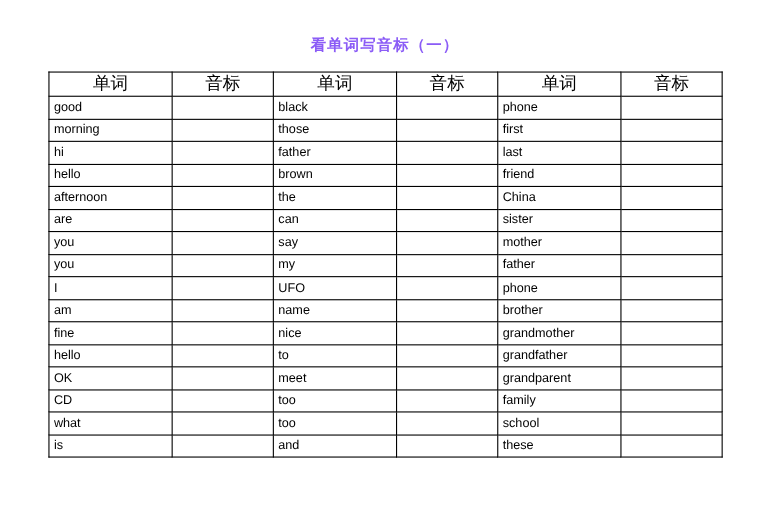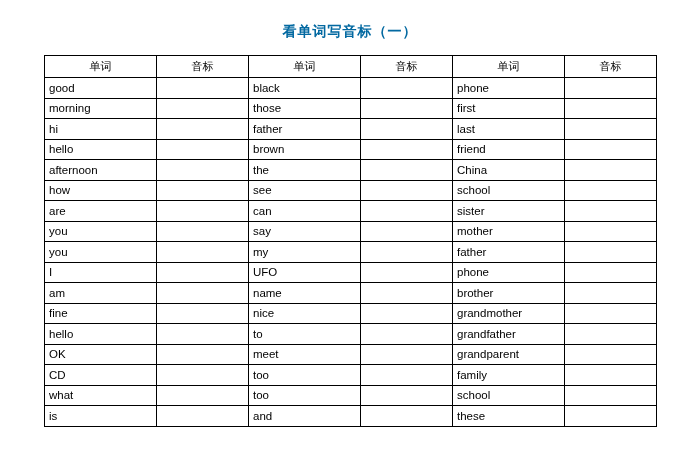--- a/index.html
+++ b/index.html
@@ -20,23 +20,23 @@
     height: 470px;
     background: #ffffff;
   }
   .doc-title {
     text-align: center;
     font-family: "DejaVu Sans", sans-serif;
     font-size: 14px;
     font-weight: bold;
     letter-spacing: 1px;
     margin: 0;
-    padding-top: 24px;
+    padding-top: 34px;
     line-height: 1;
-    color: #0369a1;
+    color: #8b5cf6;
   }
   .table-wrap {
     margin: 17px 44px 0 44px;
   }
   table.vocab {
     border-collapse: collapse;
     width: 612px;
     table-layout: fixed;
   }
   table.vocab td, table.vocab th {
@@ -47,21 +47,21 @@
     font-family: "Liberation Sans", sans-serif;
     vertical-align: middle;
     box-sizing: border-box;
     overflow: hidden;
     white-space: nowrap;
   }
   table.vocab th {
     text-align: center;
     font-weight: normal;
     font-family: "DejaVu Sans", sans-serif;
-    font-size: 11px;
+    font-size: 16px;
     height: 22px;
   }
   td.word {
     text-align: left;
   }
   td.phon {
     text-align: left;
   }
   col.c-word { width: 112px; }
   col.c-phon { width: 92px; }
@@ -128,28 +128,20 @@
           </tr>
           <tr>
             <td class="word">afternoon</td>
             <td class="phon"></td>
             <td class="word">the</td>
             <td class="phon"></td>
             <td class="word">China</td>
             <td class="phon"></td>
           </tr>
           <tr>
-            <td class="word">how</td>
-            <td class="phon"></td>
-            <td class="word">see</td>
-            <td class="phon"></td>
-            <td class="word">school</td>
-            <td class="phon"></td>
-          </tr>
-          <tr>
             <td class="word">are</td>
             <td class="phon"></td>
             <td class="word">can</td>
             <td class="phon"></td>
             <td class="word">sister</td>
             <td class="phon"></td>
           </tr>
           <tr>
             <td class="word">you</td>
             <td class="phon"></td>

